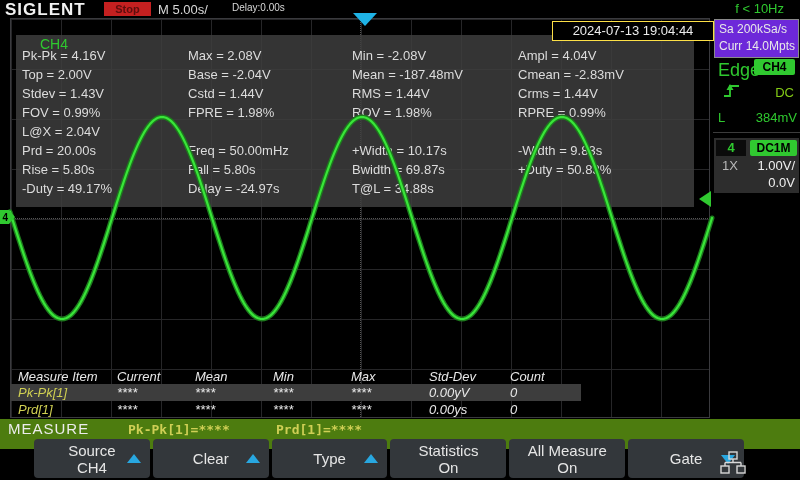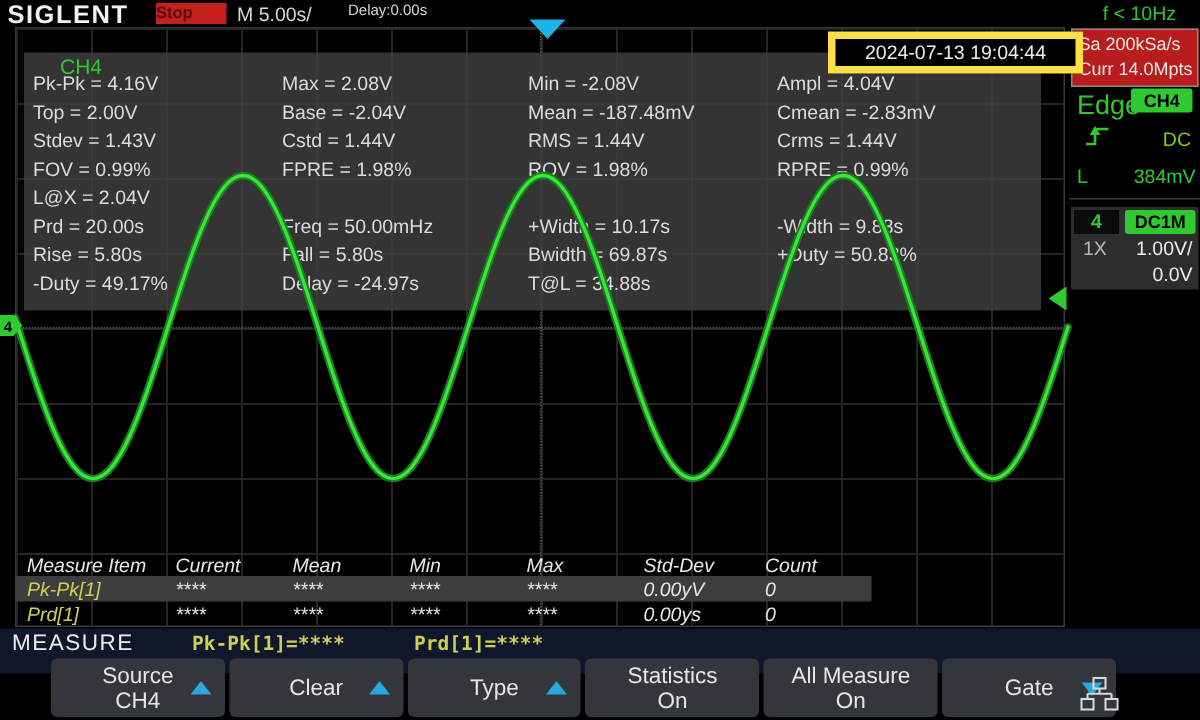--- a/index.html
+++ b/index.html
@@ -2,47 +2,47 @@
 <html><head>
 <meta charset="utf-8">
 <style>
   html,body{margin:0;padding:0;background:#222;}
   #screen{position:relative;width:800px;height:480px;background:#000;overflow:hidden;
           font-family:"Liberation Sans",sans-serif;-webkit-font-smoothing:antialiased;}
   .abs{position:absolute;}
   
   #logo{left:5px;top:0px;font-size:17px;font-weight:bold;color:#f2f2f2;letter-spacing:1px;}
   #stop-badge{left:104px;top:2px;width:47px;height:14px;background:#c42020;color:#5e0d0d;
-              font-size:11px;font-weight:bold;text-align:left;line-height:14px;}
+              font-size:11px;font-weight:bold;text-align:center;line-height:14px;}
   #timebase{left:158px;top:2px;font-size:13px;color:#d8d8d8;}
   #delay{left:232px;top:2px;font-size:10px;color:#d8d8d8;}
   #trig-freq{right:16px;top:1px;font-size:13px;color:#2fc92f;}
   
   #grid{left:10px;top:18px;width:700px;height:400px;box-sizing:border-box;border:1px solid #3a3a3e;
         background-image:
           repeating-linear-gradient(to right,#262628 0px,#262628 1px,transparent 1px,transparent 50px),
           repeating-linear-gradient(to bottom,#262628 0px,#262628 1px,transparent 1px,transparent 50px);}
   #axis-h{left:11px;top:218px;width:699px;height:0;border-top:1px dotted #565656;z-index:1;}
   #axis-v{left:360px;top:19px;width:0;height:398px;border-left:1px dotted #565656;z-index:1;}
   
   #meas-overlay{left:16px;top:35px;width:678px;height:172px;background:rgba(62,62,62,0.83);z-index:2;}
   #meas-ch{position:absolute;left:24px;top:1px;font-size:14px;color:#2fc92f;}
   .mcol{position:absolute;top:13px;width:165px;}
   .mline{height:19px;font-size:13px;color:#dcdcdc;white-space:pre;}
   #mcol1{left:6px;} #mcol2{left:172px;} #mcol3{left:336px;} #mcol4{left:502px;}
   
-  #timestamp{left:552px;top:21px;width:160px;height:18px;background:#000;border:5px solid #fde047;
+  #timestamp{left:552px;top:21px;width:160px;height:18px;background:#000;border:1px solid #fde047;
              color:#ececec;font-size:13px;text-align:center;line-height:18px;z-index:5;}
   
   #trace-svg{left:0;top:0;z-index:3;pointer-events:none;}
   .trace-glow{fill:none;stroke:#1d7c1d;stroke-width:5;stroke-linejoin:round;stroke-linecap:round;}
   .trace-core{fill:none;stroke:#39e639;stroke-width:2.2;stroke-linejoin:round;stroke-linecap:round;}
   
   #right-panel{left:713px;top:18px;width:87px;height:420px;background:#000;}
-  #sa-box{position:absolute;left:1px;top:1px;width:83px;height:37px;border:1px solid #8a8a8a;background:#b91c1c;}
+  #sa-box{position:absolute;left:1px;top:1px;width:83px;height:37px;border:1px solid #8a8a8a;background:#6d28d9;}
   #sa-rate,#sa-depth{position:absolute;left:4px;font-size:12px;color:#e8e8e8;white-space:nowrap;}
   #sa-rate{top:2px;} #sa-depth{top:19px;}
   #trig-type{position:absolute;left:5px;top:42px;font-size:18px;color:#2fc92f;}
   #trig-src-badge{position:absolute;left:41px;top:41px;width:41px;height:16px;background:#30c930;border-radius:2px;
                   color:#000;font-size:12px;font-weight:bold;text-align:center;line-height:16px;}
   #edge-icon{position:absolute;left:8px;top:62px;}
   #trig-coupling{position:absolute;right:6px;top:67px;font-size:13px;color:#84cc16;}
   #trig-lvl-label{position:absolute;left:5px;top:92px;font-size:13px;color:#2fc92f;}
   #trig-lvl-val{position:absolute;right:3px;top:92px;font-size:13px;color:#2fc92f;}
   #panel-divider{position:absolute;left:0px;top:114px;width:87px;height:0;border-top:1px solid #3c3c3c;}
@@ -57,21 +57,21 @@
   
   .marker{z-index:4;}
   
   .trow{left:0;width:713px;height:16px;z-index:4;}
   .tcell{position:absolute;font-size:13px;color:#e8e8e8;white-space:nowrap;font-style:italic;}
   .c0{left:18px;}.c1{left:117px;}.c2{left:195px;}.c3{left:273px;}.c4{left:351px;}.c5{left:429px;}.c6{left:510px;}
   .item-cell{color:#d0d052;}
   #row-highlight{left:10px;top:384px;width:571px;height:17px;background:#3d3d3d;z-index:3;}
   #table-header{top:369px;} #table-row1{top:385px;} #table-row2{top:402px;}
   
-  #statusbar{left:0;top:419px;width:800px;height:30px;background:#0f172a;z-index:5;}
+  #statusbar{left:0;top:419px;width:800px;height:30px;background:#4d7c0f;z-index:5;}
   #mode-label{position:absolute;left:8px;top:1px;font-size:15px;color:#ececec;letter-spacing:1px;}
   .status-item{position:absolute;top:3px;font-size:13px;font-weight:bold;color:#cfcf55;
                font-family:"DejaVu Sans Mono",monospace;}
   #status-item1{left:128px;} #status-item2{left:276px;}
   
   #menu{left:2px;top:439px;width:710px;height:39px;display:flex;gap:3px;z-index:5;padding-left:32px;}
   .menu-btn{position:relative;flex:1 1 0;background:#33373b;border-radius:4px;display:flex;
             flex-direction:column;align-items:center;justify-content:center;cursor:pointer;}
   .btn-line{font-size:15px;color:#e6e6e6;line-height:17px;text-align:center;}
   .arr{position:absolute;right:9px;top:50%;width:0;height:0;}

